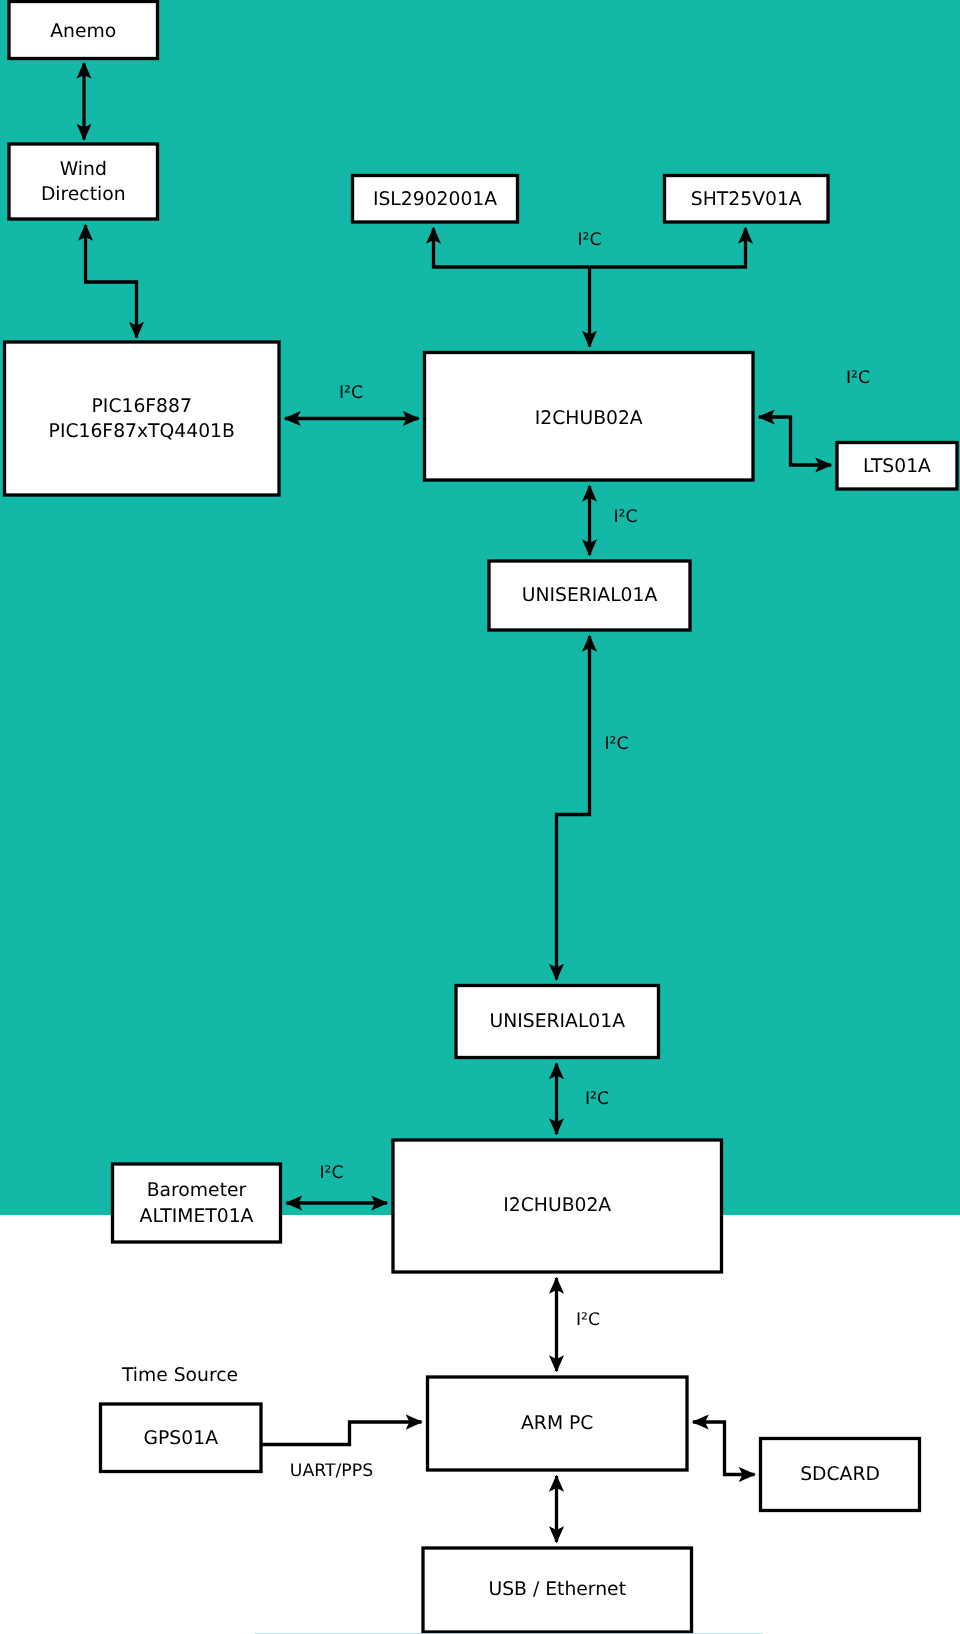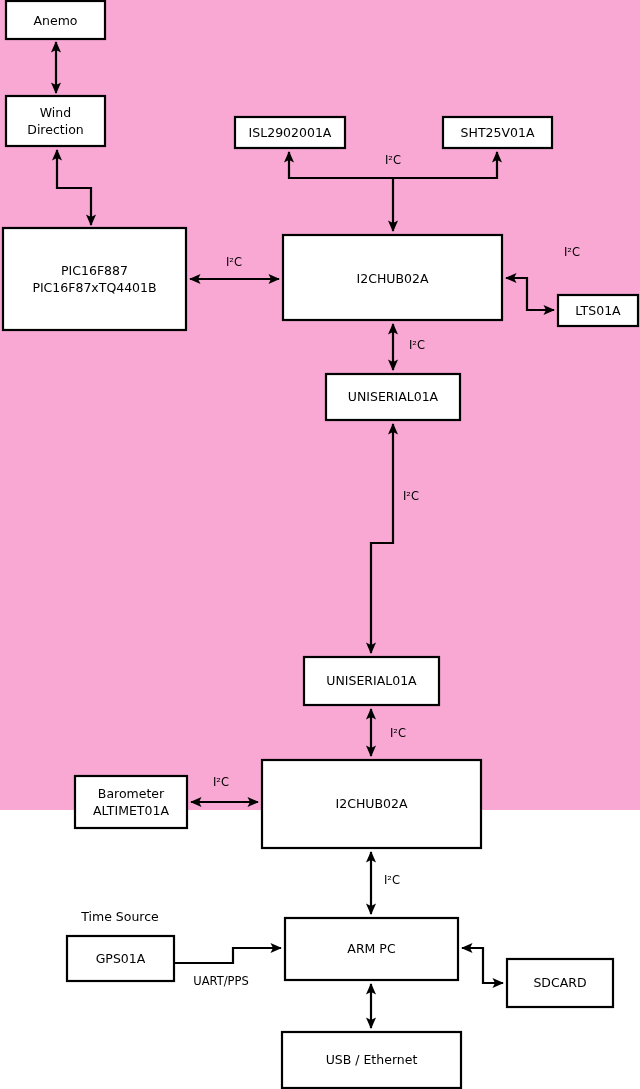--- a/index.html
+++ b/index.html
@@ -10,21 +10,21 @@
   body {
     width: 640px;
     height: 1089px;
     overflow: hidden;
     font-family: "DejaVu Sans", "Liberation Sans", sans-serif;
   }
   #diagram-root {
     position: relative;
     width: 640px;
     height: 810px;
-    background: #f9a8d4;
+    background: #14b8a6;
   }
   svg#diagram-svg {
     display: block;
     width: 640px;
     height: 1089px;
   }
   .node-box {
     fill: #ffffff;
     stroke: #000000;
     stroke-width: 2.2;

